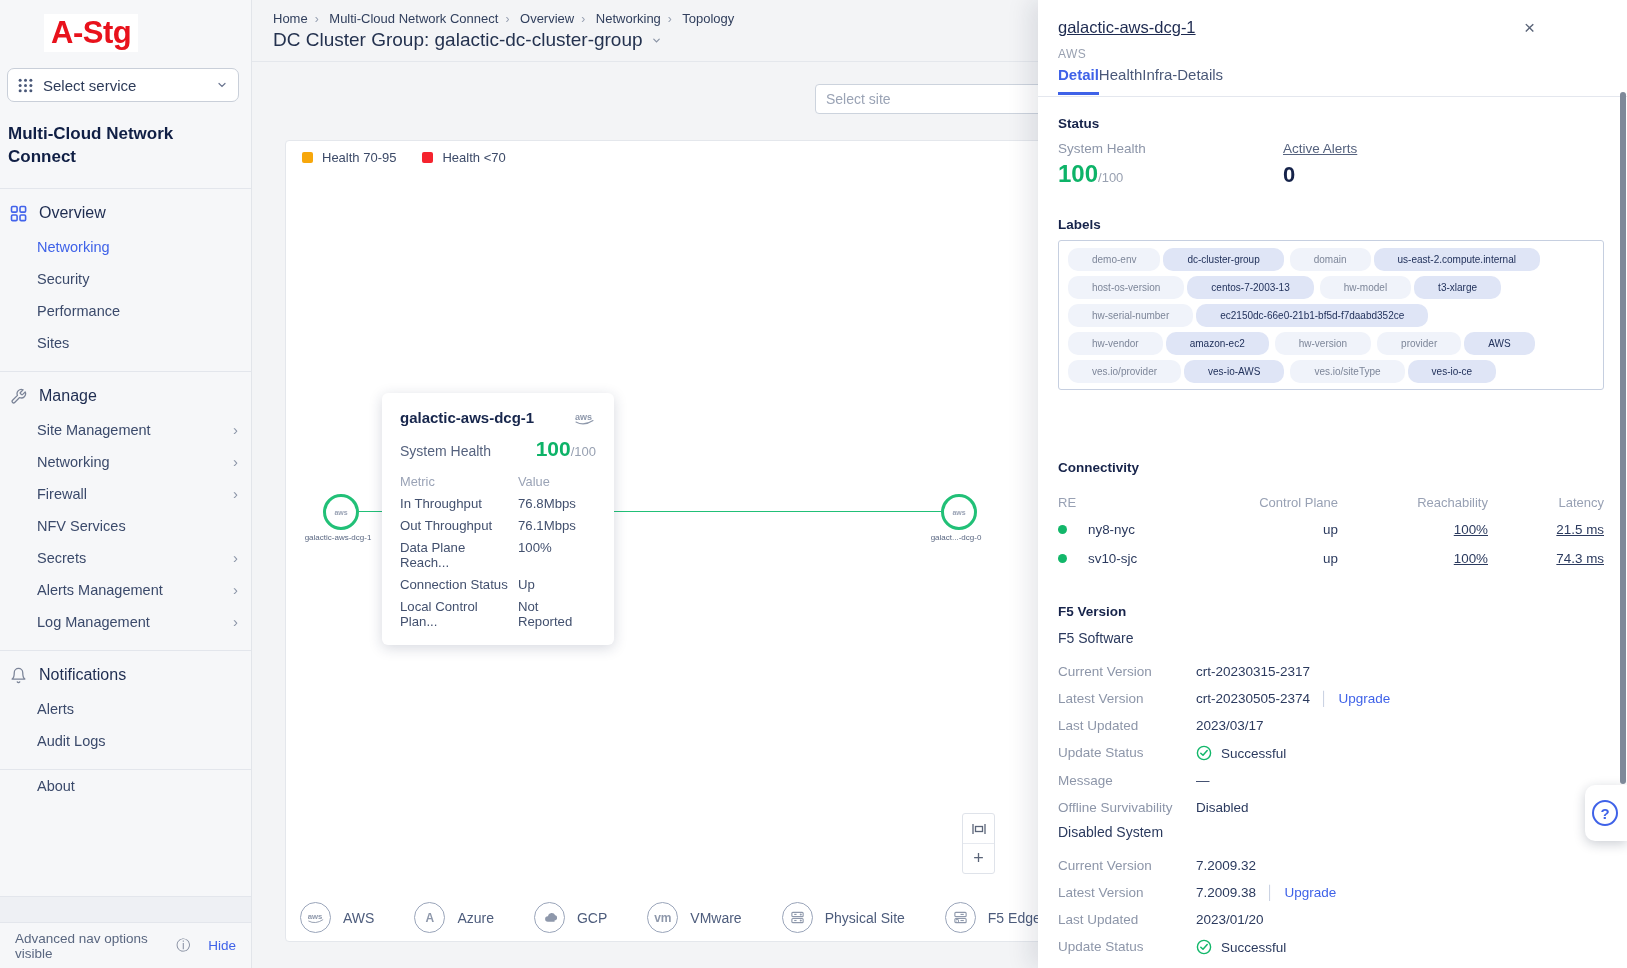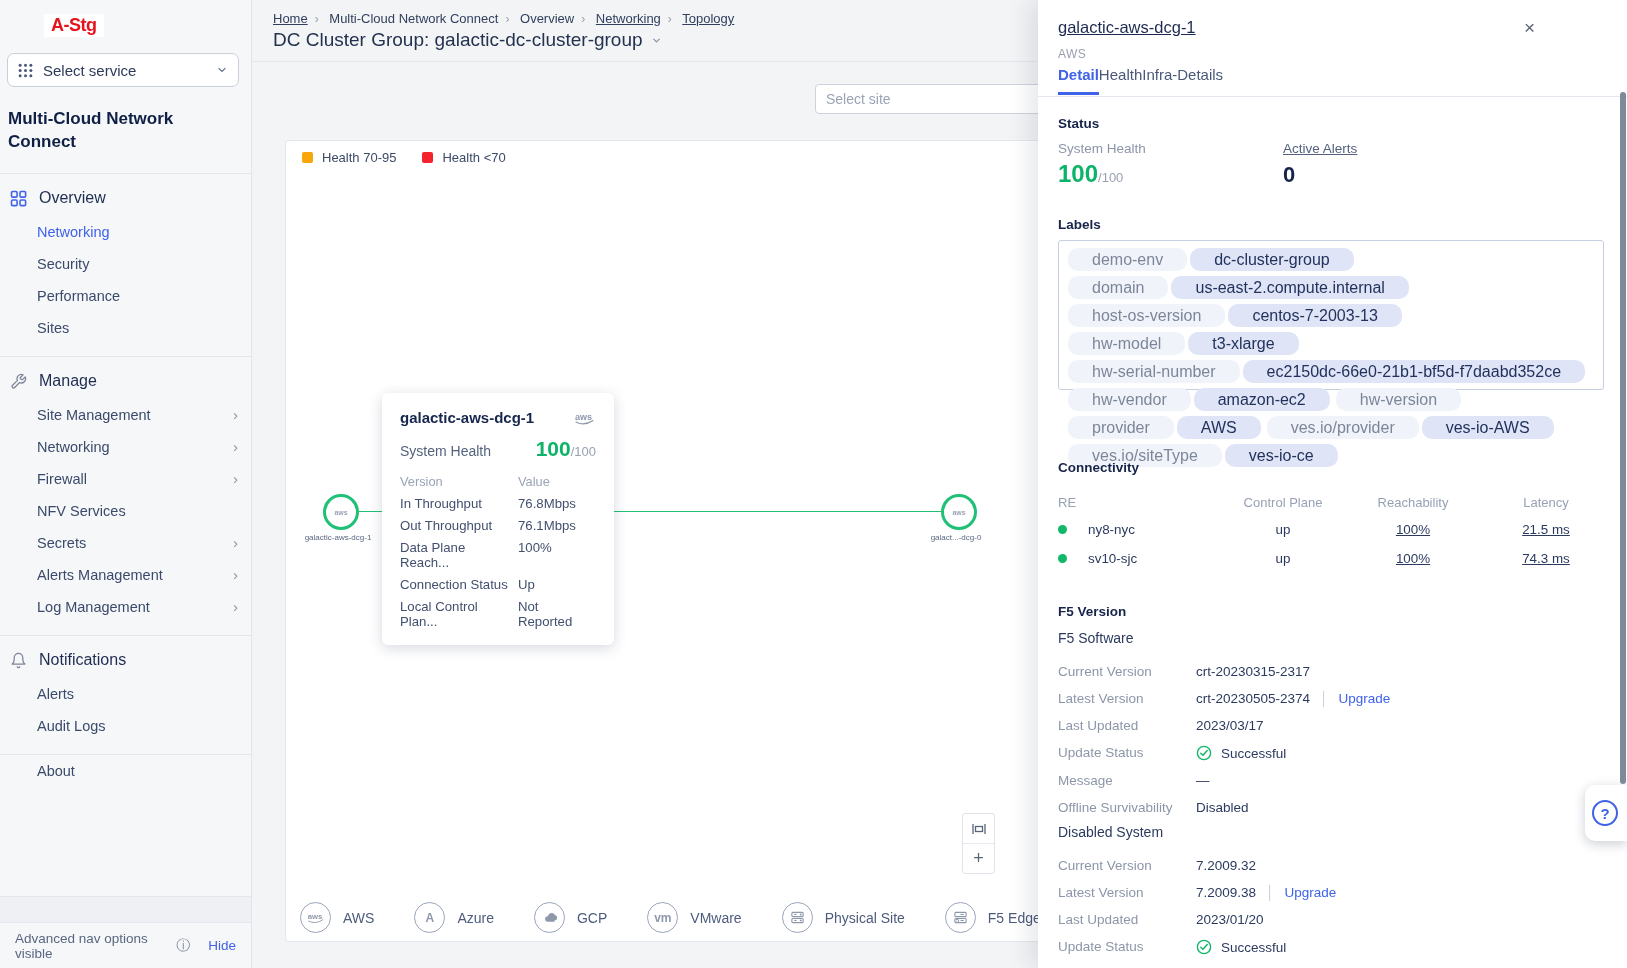--- a/index.html
+++ b/index.html
@@ -1,41 +1,41 @@
 <!DOCTYPE html>
 <html><head>
 <meta charset="utf-8">
 <style>
   html,body{margin:0;padding:0}
   body{font-family:"Liberation Sans",sans-serif;background:#e9eaee}
   .app{position:relative;width:1627px;height:968px;background:#f3f4f6;overflow:hidden}
 
   
   .sidebar{position:absolute;top:0;bottom:0;left:0;width:252px;background:#f6f7f9;border-right:1px solid #e2e5ea;z-index:5;box-sizing:border-box}
-  .logo{display:inline-block;margin:14px 0 0 44px;padding:1px 7px;background:#fff;color:#e8121c;font-size:18px;font-weight:bold;letter-spacing:-.5px}
+  .logo{display:inline-block;margin:14px 0 0 44px;padding:1px 7px;background:#fff;color:#e8121c;font-size:31px;font-weight:bold;letter-spacing:-.5px}
   .svc{display:flex;align-items:center;gap:10px;margin:16px 12px 0 7px;height:32px;background:#fff;border:1px solid #c9cfd9;border-radius:7px;padding:0 10px;font-size:15px;color:#2c3a58;cursor:pointer}
   .svc .chev{margin-left:auto;display:flex}
   .prod{margin:20px 14px 0 8px;font-size:17px;line-height:23px;font-weight:bold;color:#101f45}
   .sdiv{border:none;border-top:1px solid #e3e6ec;margin:20px 0 0}
   .nav-h{display:flex;align-items:center;gap:12px;padding:15px 0 9px 9px;font-size:16px;color:#1e2c50;font-weight:500;cursor:pointer}
   .nav-h .nic{display:flex;width:18px;justify-content:center}
   .nav-i{position:relative;padding:8px 0 8px 37px;font-size:14.5px;color:#3b4a6b;cursor:pointer}
   .nav-i.active{color:#3f62e8}
   .nav-i .chev-r{position:absolute;right:13px;top:7px;color:#8b95a8;font-size:15px}
   .sb-bottom{position:absolute;bottom:0;left:0;right:0}
   .band{height:25px;background:#eef0f4;border-top:1px solid #e3e6ec;border-bottom:1px solid #e3e6ec}
   .foot{height:45px;display:flex;align-items:center;padding:0 15px;font-size:13.5px;color:#5a6780;background:#f6f7f9}
   .foot .info-g{margin-left:6px;color:#7b8498;font-size:14px}
   .foot .hide{color:#3f62e8;margin-left:18px;cursor:pointer}
 
   
   .main{position:absolute;left:252px;top:0;right:0;bottom:0;background:#f3f4f6}
   .crumbs{position:absolute;top:11px;left:21px;font-size:13px;color:#32405e;white-space:nowrap}
   .crumbs .sep{color:#97a0b2;padding:0 7px;font-size:12px}
-  .crumbs .u{text-decoration:underline;cursor:pointer}
+  .crumbs .u{cursor:pointer}
   .ptitle{position:absolute;top:29px;left:21px;font-size:19px;color:#24324f;display:flex;align-items:center;gap:8px;cursor:pointer}
   .hborder{position:absolute;top:61px;left:0;right:0;border-bottom:1px solid #e4e7ec}
   .siteselect{position:absolute;top:84px;left:563px;width:250px;height:30px;background:#fff;border:1px solid #ccd3dd;border-radius:4px;line-height:28px;padding:0 10px;font-size:14px;color:#9aa3b5;box-sizing:border-box;cursor:text}
   .gcard{position:absolute;top:140px;left:33px;width:775px;height:800px;background:#fff;border:1px solid #e4e7ec;border-radius:4px}
   .hleg{position:absolute;top:9px;left:16px;display:flex;gap:26px;align-items:center}
   .hleg .it{display:flex;gap:9px;align-items:center;font-size:13px;color:#3c4a68}
   .sq{width:11px;height:11px;border-radius:2px}
   .edge{position:absolute;top:370px;left:73px;width:582px;height:0;border-top:1.6px solid #21c077}
   .node{position:absolute;width:30px;height:30px;border:3px solid #21c077;border-radius:50%;background:#fff;display:flex;align-items:center;justify-content:center;cursor:pointer;z-index:1}
   .awsmini{font-size:7px;font-weight:bold;color:#9aa3b5}
@@ -66,27 +66,27 @@
   .p-tabs{position:absolute;top:66px;left:20px;display:flex;font-size:15px}
   .p-tab{padding-bottom:9px;color:#4a5878;cursor:pointer}
   .p-tab.active{color:#3f62e8;font-weight:bold;border-bottom:3px solid #3f62e8}
   .p-tabline{position:absolute;top:96px;left:0;right:0;border-bottom:1px solid #e4e7ee}
   .p-h{position:absolute;left:20px;font-size:13.5px;font-weight:bold;color:#16234a}
   .p-glabel{position:absolute;font-size:13.5px;color:#8d96a9}
   .p-link{color:#55627e;text-decoration:underline;cursor:pointer}
   .bignum{position:absolute;font-weight:800}
   .lbox{position:absolute;top:240px;left:20px;width:546px;height:150px;border:1px solid #c6cfe0;border-radius:3px;padding:7px 9px;box-sizing:border-box;display:flex;flex-wrap:wrap;gap:5px 6px;align-content:flex-start}
   .pair{display:flex;gap:3px}
-  .chip{padding:3px 24px;border-radius:10px;font-size:16px;line-height:17px;white-space:nowrap}
+  .chip{padding:3px 24px;border-radius:10px;font-size:10px;line-height:17px;white-space:nowrap}
   .chip.k{background:#f0f3fa;color:#7d8699}
   .chip.v{background:#dfe5f6;color:#22325c;font-weight:500}
   .ctable{position:absolute;top:490px;left:20px;width:546px;display:grid;grid-template-columns:1fr 110px 150px 116px;font-size:13.4px}
   .ctable .h{color:#98a1b4;padding:5px 0;font-size:13px}
   .ctable .c{color:#2b3a5e;padding:7px 0}
-  .rr{text-align:center}
+  .rr{text-align:right}
   .nm{display:flex;align-items:center;gap:21px;padding-left:15px}
   .hnm{padding-left:15px}
   .dot{width:9px;height:9px;border-radius:50%;background:#12b76a;flex:none}
   .u2{text-decoration:underline;cursor:pointer}
   .kv{position:absolute;left:20px;width:546px;display:grid;grid-template-columns:138px 1fr;font-size:13.5px}
   .kv .k{color:#8d96a9;padding:6px 0}
   .kv .v{color:#2b3a5e;padding:6px 0;display:flex;align-items:center;white-space:nowrap;overflow:hidden}
   .kv .vsep{color:#c6cfe0;margin:0 10px}
   .blue{color:#3f62e8;cursor:pointer}
   .ckc{display:inline-flex;margin-right:9px}
@@ -232,21 +232,21 @@
           <svg width="22" height="14" viewBox="0 0 22 14">
               <text x="1" y="9" font-size="9" font-weight="bold" fill="#8e98ab" font-family="Liberation Sans,sans-serif">aws</text>
               <path d="M2 11 q8 4.5 17 -1.5" stroke="#8e98ab" stroke-width="1.1" fill="none" stroke-linecap="round"></path>
             </svg>
         </div>
         <div class="tip-h">
           <span class="lb">System Health</span>
           <span class="big"><span>100</span><span class="suf">/100</span></span>
         </div>
         <div class="tip-tb">
-          <span class="hd">Version</span>
+          <span class="hd">Metric</span>
             <span class="hd">Value</span>
           <span>In Throughput</span>
             <span>76.8Mbps</span>
           <span>Out Throughput</span>
             <span>76.1Mbps</span>
           <span>Data Plane Reach...</span>
             <span>100%</span>
           <span>Connection Status</span>
             <span>Up</span>
           <span>Local Control Plan...</span>

